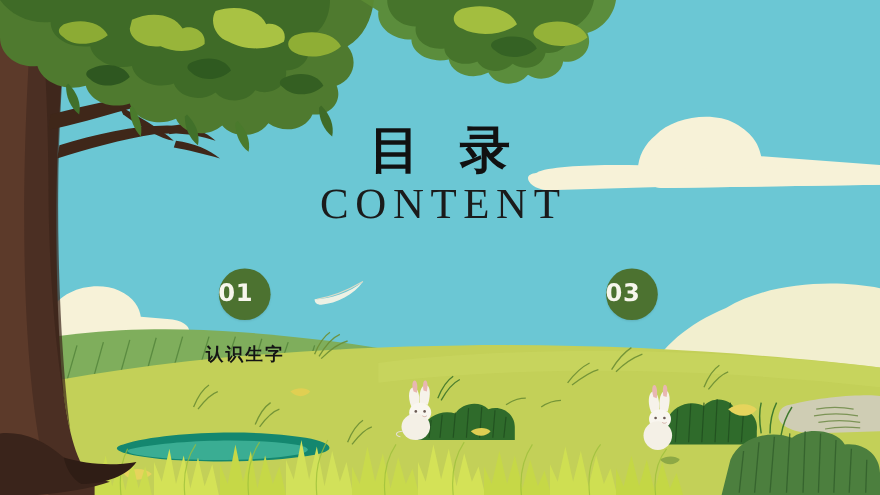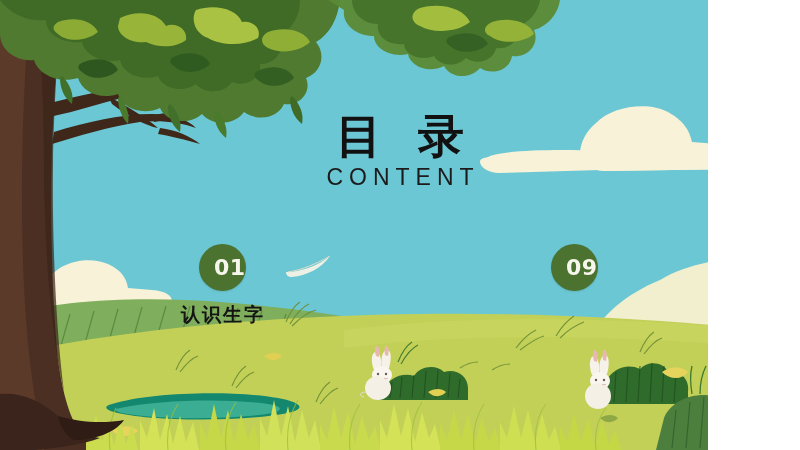--- a/index.html
+++ b/index.html
@@ -2,21 +2,21 @@
 <html><head>
 <meta charset="utf-8">
 <style>
   html, body {
     margin: 0;
     padding: 0;
     background: #ffffff;
   }
   #slide {
     position: relative;
-    width: 708px;
+    width: 800px;
     height: 450px;
     overflow: hidden;
     font-family: "Liberation Sans", "DejaVu Sans", sans-serif;
     background: #15803d;
   }
   .layer {
     position: absolute;
     left: 0;
     top: 0;
     width: 800px;
@@ -37,27 +37,27 @@
     font-size: 46px;
     font-weight: 700;
     color: #111111;
     letter-spacing: 10px;
     line-height: 1.06;
     text-indent: 10px;
     font-family: "DejaVu Sans", "Liberation Sans", sans-serif;
   }
   #title-en {
     margin-top: 4px;
-    font-size: 23px;
+    font-size: 39px;
     font-weight: 400;
     color: #1b1b1b;
     letter-spacing: 6px;
     text-indent: 6px;
     line-height: 1.1;
-    font-family: Liberation Sans, sans-serif;
+    font-family: Liberation Serif, serif;
   }
 
   
   #agenda {
     position: absolute;
     left: 0;
     top: 244px;
     width: 800px;
     height: 90px;
     z-index: 40;
@@ -68,33 +68,33 @@
     text-align: center;
   }
   .badge {
     width: 47px;
     height: 47px;
     border-radius: 50%;
     background: #4C7230;
     margin: 0 auto;
     display: flex;
     align-items: center;
-    justify-content: flex-end;
+    justify-content: flex-start;
     box-shadow: 0 1px 2px rgba(0,0,0,0.10);
   }
   .badge-num {
     color: #F7F6EC;
     font-size: 22px;
     font-weight: 700;
     letter-spacing: 0.5px;
     font-family: "DejaVu Sans", "Liberation Sans", sans-serif;
   }
   .agenda-label {
-    margin-top: 11px;
-    font-size: 19px;
+    margin-top: 21px;
+    font-size: 16px;
     font-weight: 700;
     color: #141414;
     letter-spacing: 2px;
     text-indent: 2px;
     font-family: "DejaVu Sans", "Liberation Sans", sans-serif;
     white-space: nowrap;
   }
 </style>
 </head>
 <body>
@@ -423,19 +423,19 @@
     <div class="agenda-item" style="left:142px; top:0;">
       <div class="badge">
         <span class="badge-num">01</span>
       </div>
       <div class="agenda-label">认识生字</div>
     </div>
 
 
     <div class="agenda-item" style="left:494px; top:0;">
       <div class="badge">
-        <span class="badge-num">09</span>
+        <span class="badge-num">03</span>
       </div>
     </div>
 
   </div>
 
 </div>
 
 </body></html>

